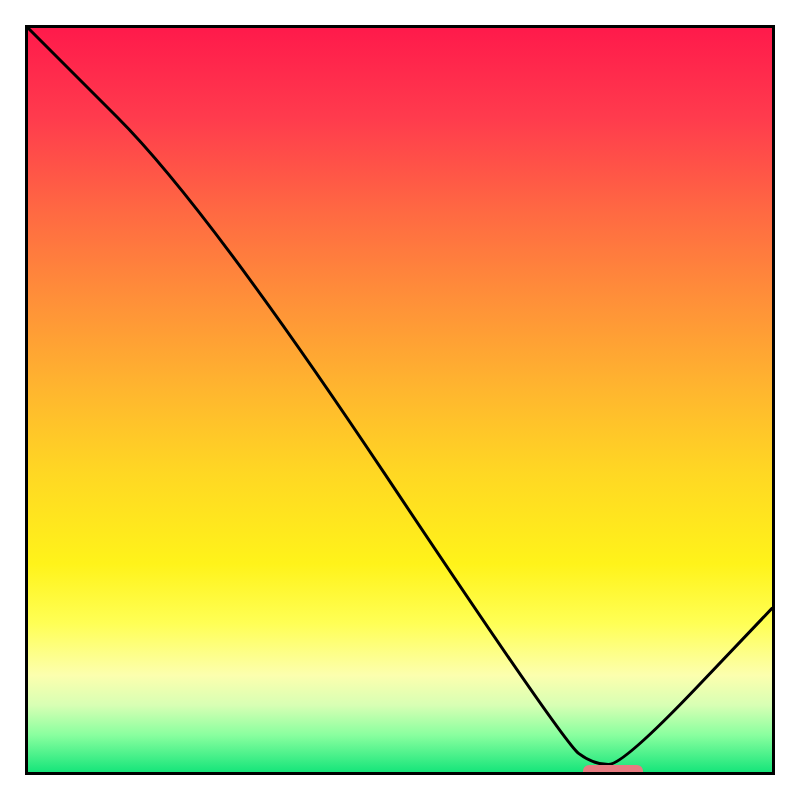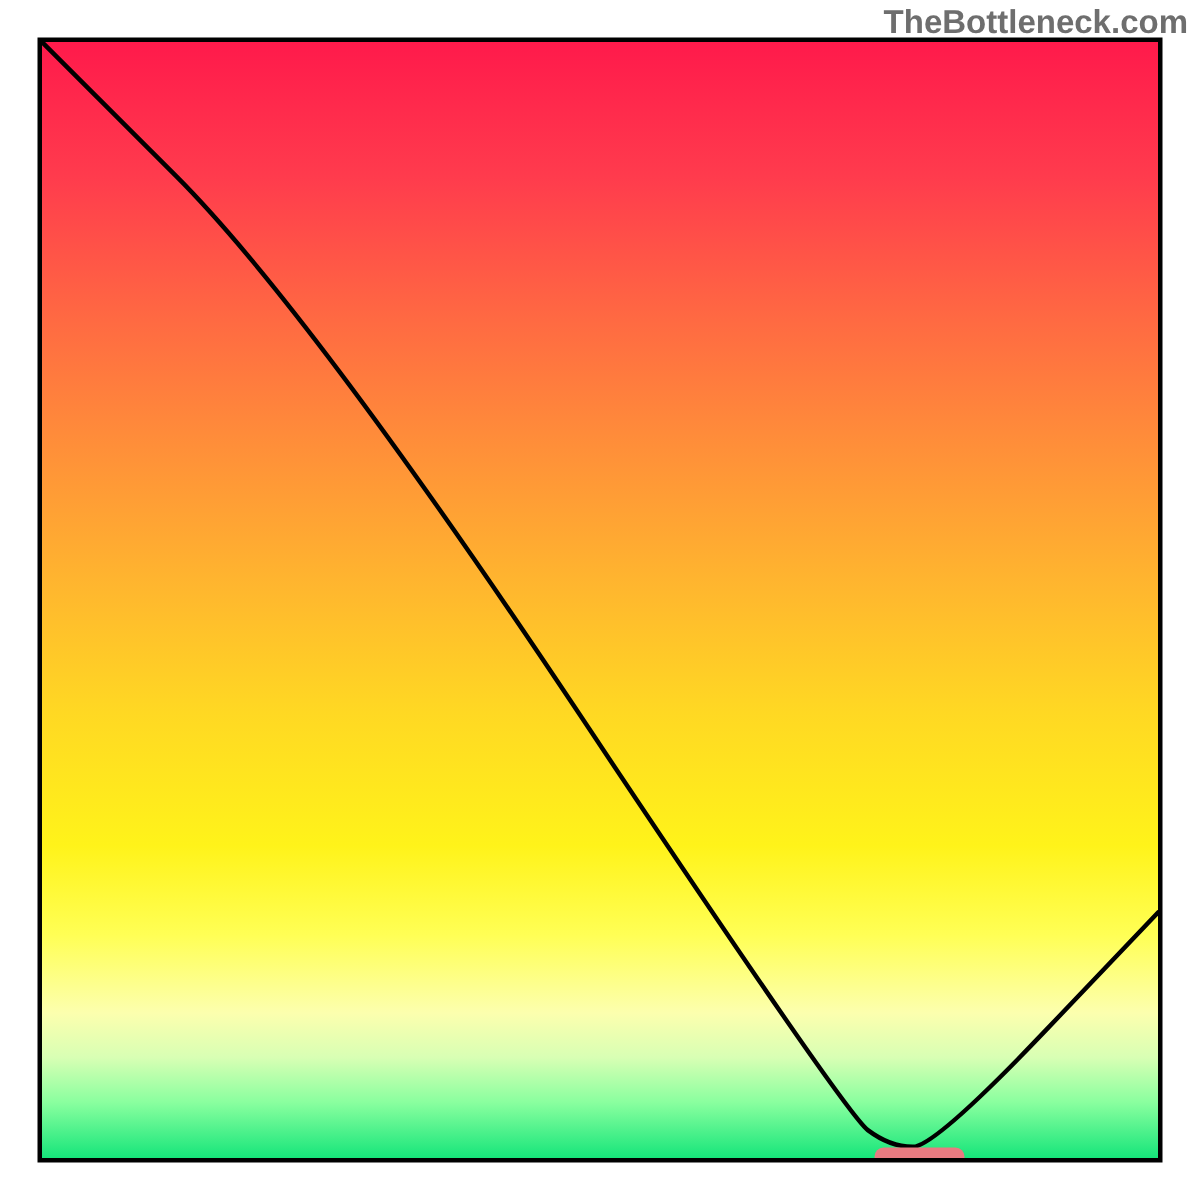--- a/index.html
+++ b/index.html
@@ -52,21 +52,20 @@
     position: absolute;
     height: 12px;
     background: #e87b81;
     border-radius: 6px;
   }
 </style>
 </head>
 <body>
 
 <div class="container">
-  <div class="watermark">TheBottleneck.com</div>
   <div class="plot-area">
     <div class="gradient-bg"></div>
     <svg class="overlay" viewBox="0 0 750 750" preserveAspectRatio="none">
       <path fill="none" stroke="#000" stroke-width="3" stroke-linecap="round" stroke-linejoin="round" d="M 0 0 Q 0 0 90 90 Q 180 180 360 450 Q 540 720 555 731.25 Q 570 742.5 585 742.5 Q 600 742.5 675 663.75 T 750 585"></path>
     </svg>
     <div class="marker" style="left: 555px; width: 60px; top: 736.5px; background: rgb(232, 123, 129);"></div>
   </div>
 </div>
 
 </body></html>

